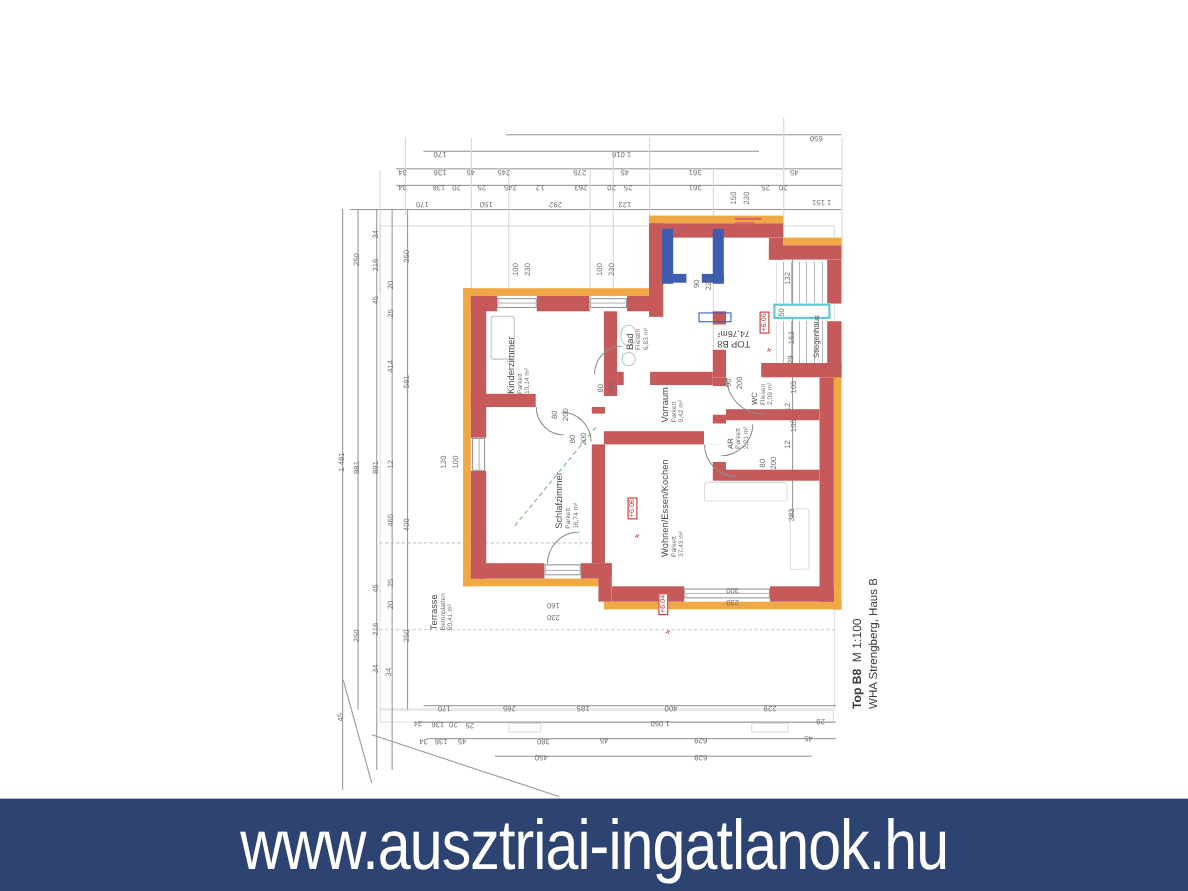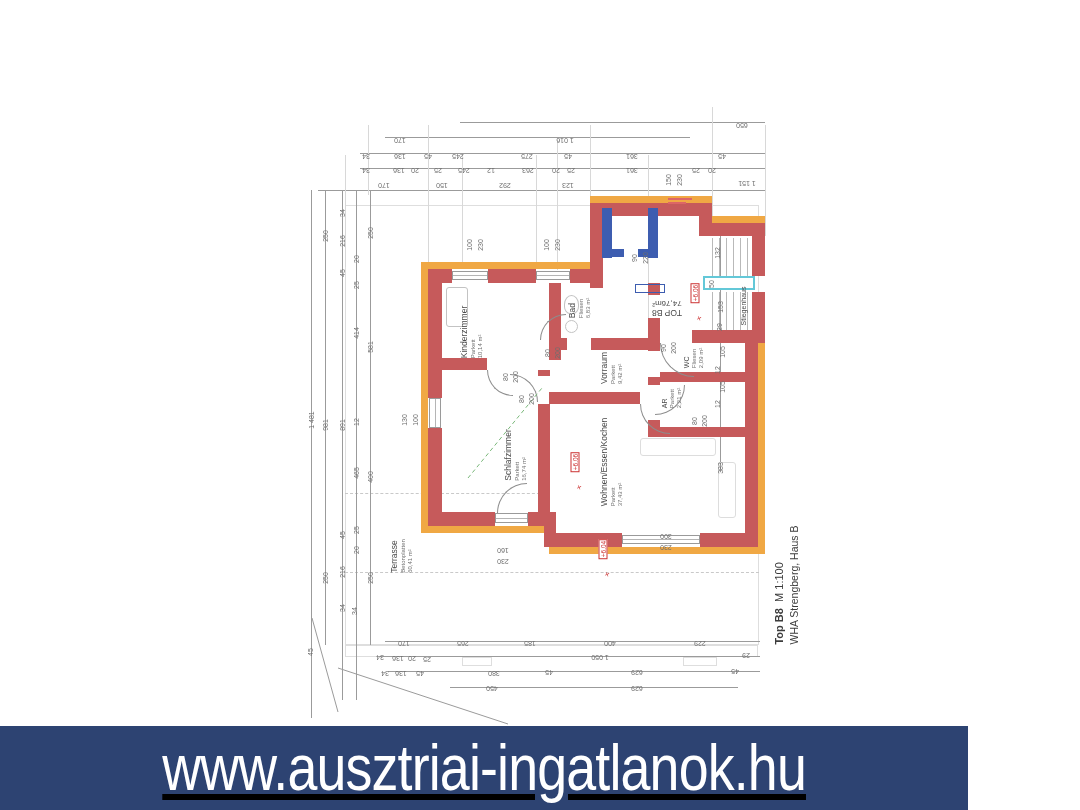--- a/index.html
+++ b/index.html
@@ -44,22 +44,22 @@
   .unitstamp{position:absolute;transform:translate(-50%,-50%) rotate(180deg);
         color:#4a4a4a;text-align:center;line-height:1.2;white-space:nowrap;}
   .unitstamp .l1{font-size:8.5px;}
   .unitstamp .l2{font-size:8px;}
   #titleblock{position:absolute;left:787px;top:585px;transform:translate(-50%,-50%) rotate(-90deg);
         color:#3c3c3c;white-space:nowrap;line-height:1.35;}
   #titleblock .t1{font-size:11px;}
   #titleblock .t1 b{font-weight:bold;}
   #titleblock .t2{font-size:10.5px;}
   
-  #banner{position:absolute;left:0;top:726px;width:968px;height:84px;
-        background:var(--banner,#2d4372);display:flex;align-items:center;justify-content:center;text-decoration:underline;}
+  #banner{position:absolute;left:0;top:726px;width:1080px;height:84px;
+        background:var(--banner,#2d4372);display:flex;align-items:center;justify-content:center;}
   #banner .url{color:var(--bannertext,#fff);font-size:64px;font-weight:400;
         transform:scaleX(0.84);white-space:nowrap;letter-spacing:-1px;}
   svg.overlay{position:absolute;left:0;top:0;pointer-events:none;}
 </style>
 </head>
 <body>
 
 <div id="stage">
   <div id="plan">
 

